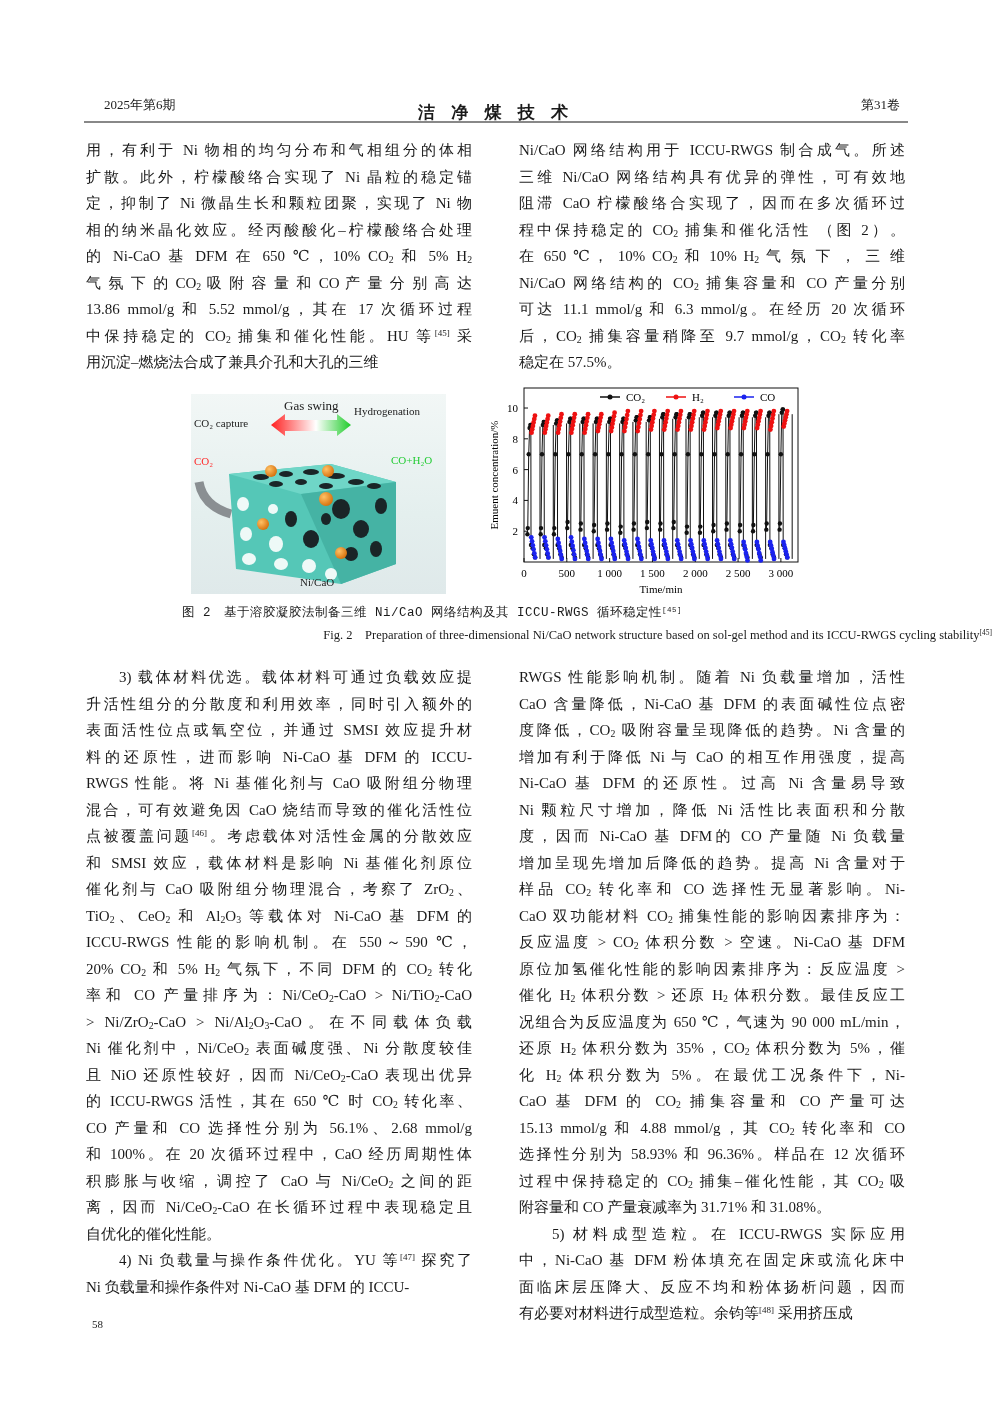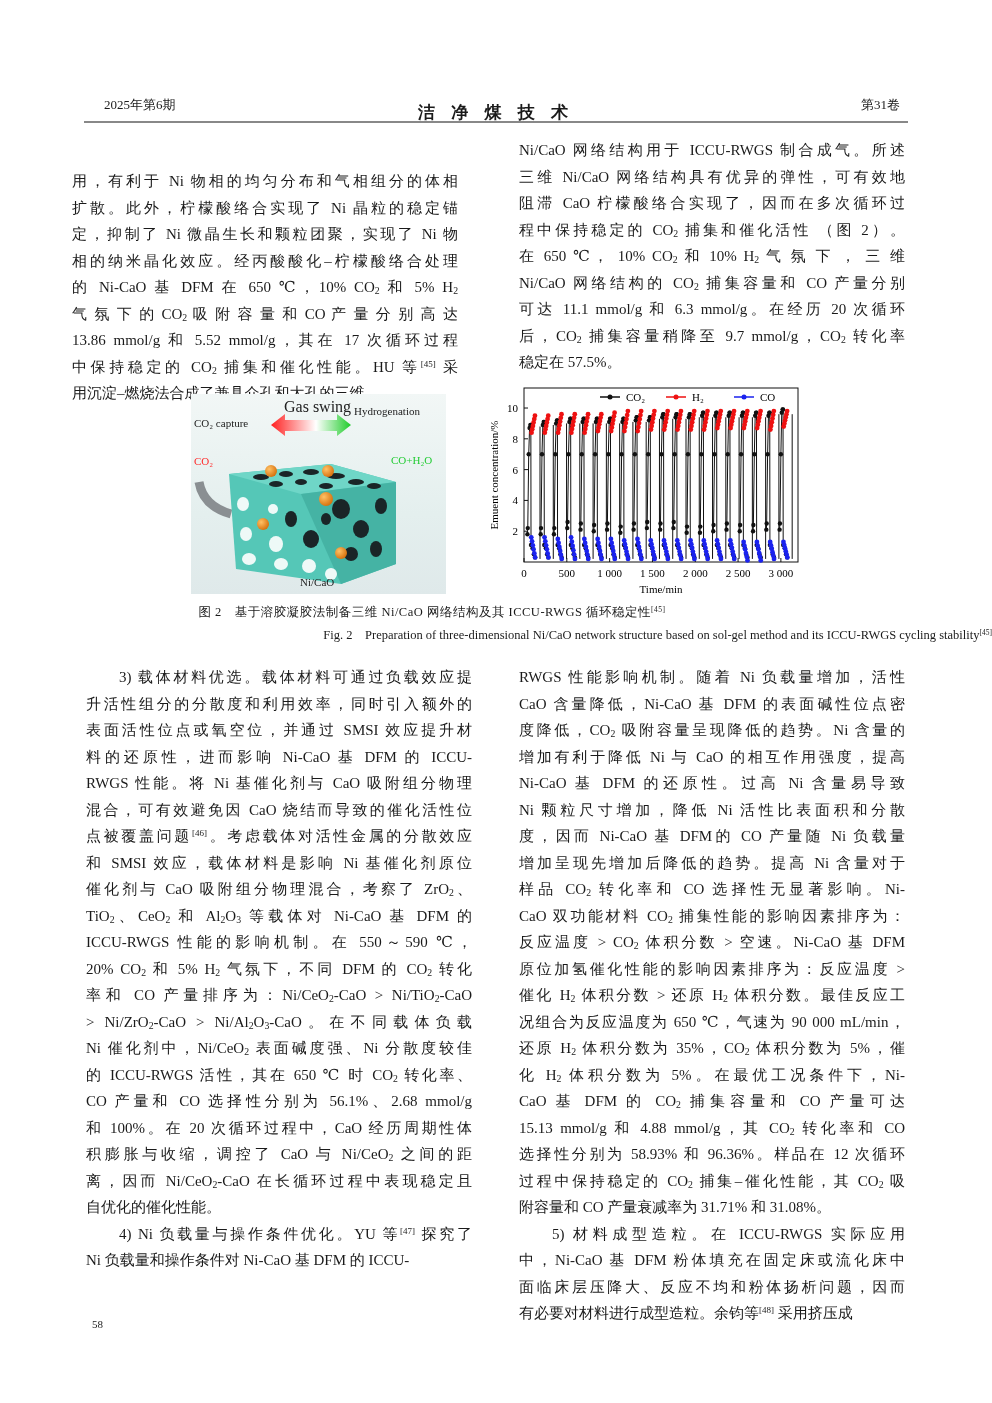--- a/index.html
+++ b/index.html
@@ -4,33 +4,33 @@
 <style>
   html, body { margin:0; padding:0; background:#ffffff; }
   body { width:992px; height:1403px; position:relative; overflow:hidden;
          font-family:"DejaVu Serif","Liberation Serif",serif; color:#1a1a1a; }
   .hdr { position:absolute; top:96px; font-size:13px; font-family:"Liberation Serif","DejaVu Serif",serif; }
   .hdr-left { left:104px; }
   .hdr-center { left:0; width:992px; text-align:center; font-size:17px; letter-spacing:6px; font-weight:bold; top:93px;margin-top:8px; }
   .hdr-right { right:92px; }
   .rule { position:absolute; left:84px; width:824px; top:121px; height:2px; background:#888; }
   .col { position:absolute; width:386px; font-size:15px; line-height:26.5px; text-align:justify; font-family:"Liberation Serif","DejaVu Serif",serif; }
-  .c-left-top { left:72px; top:137px;margin-top:31px; }
+  .c-left-top { left:86px; top:137px; }
   .c-right-top { left:519px; top:137px; }
   .c-left-bot { left:86px; top:664px; }
   .c-right-bot { left:519px; top:664px; }
   .line { display:block; white-space:nowrap; overflow:hidden; text-align:justify; text-align-last:justify; height:26.5px; }
   .line.last { text-align-last:left; }
   sub { font-size:0.65em; vertical-align:-0.25em; line-height:0; }
   sup { font-size:0.6em; vertical-align:0.6em; line-height:0; }
   .fig-img { position:absolute; left:191px; top:394px; width:255px; height:200px;
              background:linear-gradient(180deg,#f2f7f6 0%,#e4efee 60%,#dfe9ea 100%); overflow:hidden; }
   .fig-img .lbl { position:absolute; font-size:11px; font-family:"Liberation Serif",serif; color:#222; white-space:nowrap; }
   .chart { position:absolute; left:486px; top:382px; width:322px; height:218px; }
-  .caption-cn { position:absolute; left:0; width:864px; top:604px; text-align:center; font-size:12.5px; font-family:Liberation Serif, serif; letter-spacing:0.5px;}
+  .caption-cn { position:absolute; left:0; width:864px; top:604px; text-align:center; font-size:12.5px; font-family:Liberation Mono, monospace; letter-spacing:0.5px;}
   .caption-en { position:absolute; left:0; width:992px; top:627px; text-align:right; font-size:12.5px; font-family:"Liberation Serif","DejaVu Serif",serif; }
   .pageno { position:absolute; left:92px; top:1318px; font-size:11px; font-family:"Liberation Serif",serif; }
 </style>
 </head>
 <body>
 
 <div class="hdr hdr-left">2025年第6期</div>
 <div class="hdr hdr-center">洁 净 煤 技 术</div>
 <div class="hdr hdr-right">第31卷</div>
 <div class="rule"></div>
@@ -118,21 +118,21 @@
     </g>
 
     <g fill="url(#ball)">
       <circle cx="80" cy="77" r="6"></circle>
         <circle cx="137" cy="77" r="6"></circle>
       <circle cx="135" cy="105" r="7"></circle>
         <circle cx="72" cy="130" r="6"></circle>
       <circle cx="150" cy="159" r="6"></circle>
     </g>
   </svg>
-  <span class="lbl" style="left:93px;top:4px;font-size:16px;">Gas swing</span>
+  <span class="lbl" style="left:93px;top:4px;font-size:13px;">Gas swing</span>
   <span class="lbl" style="left:3px;top:23px;">CO₂ capture</span>
   <span class="lbl" style="left:163px;top:11px;">Hydrogenation</span>
   <span class="lbl" style="left:3px;top:61px;color:#ff2a2a;">CO₂</span>
   <span class="lbl" style="left:200px;top:60px;color:#22cc33;text-align:center;">CO+H₂O</span>
   <span class="lbl" style="left:109px;top:182px;">Ni/CaO</span>
 </div>
 
 <div class="chart">
   <svg id="chart-svg" width="322" height="218" viewBox="0 0 322 218">
       <rect x="38" y="6" width="274" height="174" fill="none" stroke="#111" stroke-width="1"></rect>
@@ -710,20 +710,21 @@
     <span class="line">混合，可有效避免因 CaO 烧结而导致的催化活性位</span>
     <span class="line">点被覆盖问题<sup>[46]</sup>。考虑载体对活性金属的分散效应</span>
     <span class="line">和 SMSI 效应，载体材料是影响 Ni 基催化剂原位</span>
     <span class="line">催化剂与 CaO 吸附组分物理混合，考察了 ZrO<sub>2</sub>、</span>
     <span class="line">TiO<sub>2</sub>、CeO<sub>2</sub> 和 Al<sub>2</sub>O<sub>3</sub> 等载体对 Ni-CaO 基 DFM 的</span>
     <span class="line">ICCU-RWGS 性能的影响机制。在 550～590 ℃，</span>
     <span class="line">20% CO<sub>2</sub> 和 5% H<sub>2</sub> 气氛下，不同 DFM 的 CO<sub>2</sub> 转化</span>
     <span class="line">率和 CO 产量排序为：Ni/CeO<sub>2</sub>-CaO &gt; Ni/TiO<sub>2</sub>-CaO</span>
     <span class="line">&gt; Ni/ZrO<sub>2</sub>-CaO &gt; Ni/Al<sub>2</sub>O<sub>3</sub>-CaO。在不同载体负载</span>
     <span class="line">Ni 催化剂中，Ni/CeO<sub>2</sub> 表面碱度强、Ni 分散度较佳</span>
+    <span class="line">且 NiO 还原性较好，因而 Ni/CeO<sub>2</sub>-CaO 表现出优异</span>
     <span class="line">的 ICCU-RWGS 活性，其在 650 ℃ 时 CO<sub>2</sub> 转化率、</span>
     <span class="line">CO 产量和 CO 选择性分别为 56.1%、2.68 mmol/g</span>
     <span class="line">和 100%。在 20 次循环过程中，CaO 经历周期性体</span>
     <span class="line">积膨胀与收缩，调控了 CaO 与 Ni/CeO<sub>2</sub> 之间的距</span>
     <span class="line">离，因而 Ni/CeO<sub>2</sub>-CaO 在长循环过程中表现稳定且</span>
     <span class="line last">自优化的催化性能。</span>
     <span class="line" style="text-indent: 2.2em;">4) Ni 负载量与操作条件优化。YU 等<sup>[47]</sup> 探究了</span>
     <span class="line last">Ni 负载量和操作条件对 Ni-CaO 基 DFM 的 ICCU-</span>
   </div>
 <div class="col c-right-bot">

